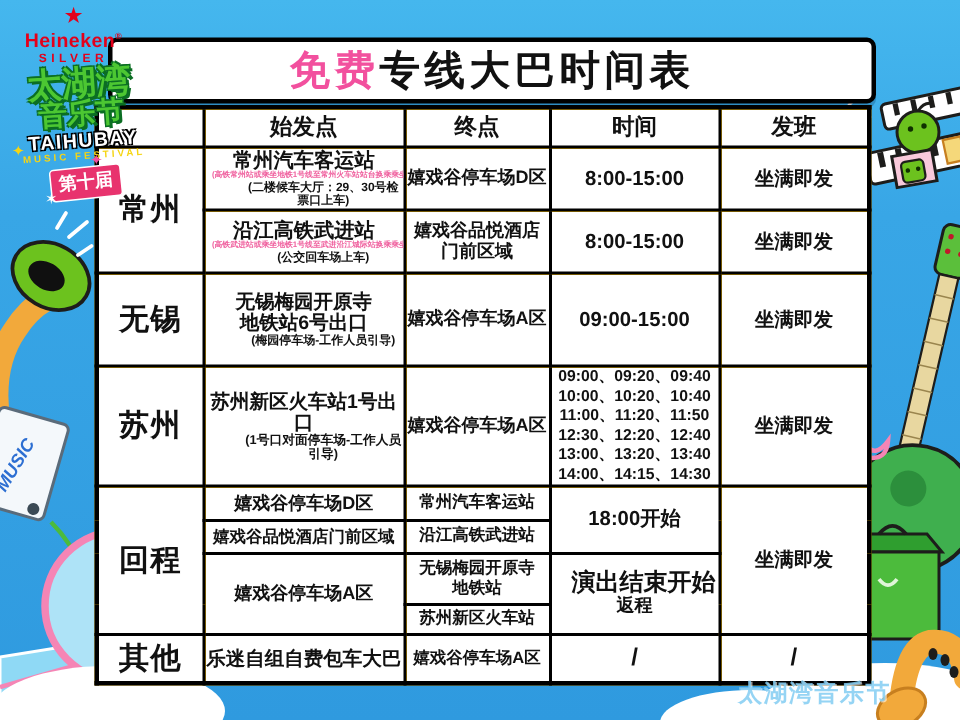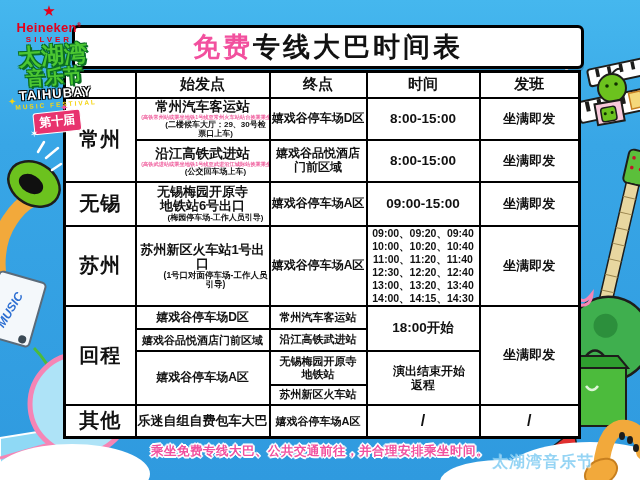--- a/index.html
+++ b/index.html
@@ -240,21 +240,21 @@
       <div class="note">(公交回车场上车)</div>
     </td>
     <td>
       <div class="dest">嬉戏谷品悦酒店</div>
       <div class="dest">门前区域</div>
     </td>
     <td class="time">8:00-15:00</td>
     <td class="freq">坐满即发</td>
   </tr>
 
-  <tr style="height:44px">
+  <tr style="height:62px">
     <td class="region">无锡</td>
     <td>
       <div class="main2">无锡梅园开原寺</div>
       <div class="main2">地铁站6号出口</div>
       <div class="note">(梅园停车场-工作人员引导)</div>
     </td>
     <td class="dest">嬉戏谷停车场A区</td>
     <td class="time">09:00-15:00</td>
     <td class="freq">坐满即发</td>
   </tr>
@@ -263,21 +263,21 @@
     <td class="region">苏州</td>
     <td>
       <div class="main2">苏州新区火车站1号出口</div>
       <div class="note" style="font-size:8.5px;">(1号口对面停车场-工作人员引导)</div>
     </td>
     <td class="dest">嬉戏谷停车场A区</td>
     <td>
       <div class="times-multi">
         <div>09:00、09:20、09:40</div>
         <div>10:00、10:20、10:40</div>
-        <div>11:00、11:20、11:40</div>
+        <div>11:00、11:20、11:50</div>
         <div>12:30、12:20、12:40</div>
         <div>13:00、13:20、13:40</div>
         <div>14:00、14:15、14:30</div>
       </div>
     </td>
     <td class="freq">坐满即发</td>
   </tr>
 
   <tr style="height:23px">
     <td class="region" rowspan="4">回程</td>
@@ -290,35 +290,34 @@
     <td class="org-sm">嬉戏谷品悦酒店门前区域</td>
     <td class="dest-sm">沿江高铁武进站</td>
   </tr>
   <tr style="height:34px">
     <td class="org-md" rowspan="2">嬉戏谷停车场A区</td>
     <td>
       <div class="dest-sm">无锡梅园开原寺</div>
       <div class="dest-sm">地铁站</div>
     </td>
     <td rowspan="2">
-      <div class="time" style="font-size:12px;line-height:14px;padding-left:12px;">演出结束开始</div>
+      <div class="time" style="font-size:16px;line-height:14px;padding-left:12px;">演出结束开始</div>
       <div class="time" style="font-size:12px;line-height:14px;">返程</div>
     </td>
   </tr>
   <tr style="height:20px">
     <td class="dest-sm">苏州新区火车站</td>
   </tr>
 
   <tr style="height:33px">
     <td class="region">其他</td>
     <td class="main2">乐迷自组自费包车大巴</td>
     <td class="dest-sm">嬉戏谷停车场A区</td>
     <td class="slash">/</td>
     <td class="slash">/</td>
   </tr>
   </tbody>
 </table>
 
 <div class="abs footer">
-  <div>乘坐免费专线大巴、公共交通前往，并合理安排乘坐时间。</div>
 </div>
 
 <div class="abs watermark">太湖湾音乐节</div>
 
 </body></html>

